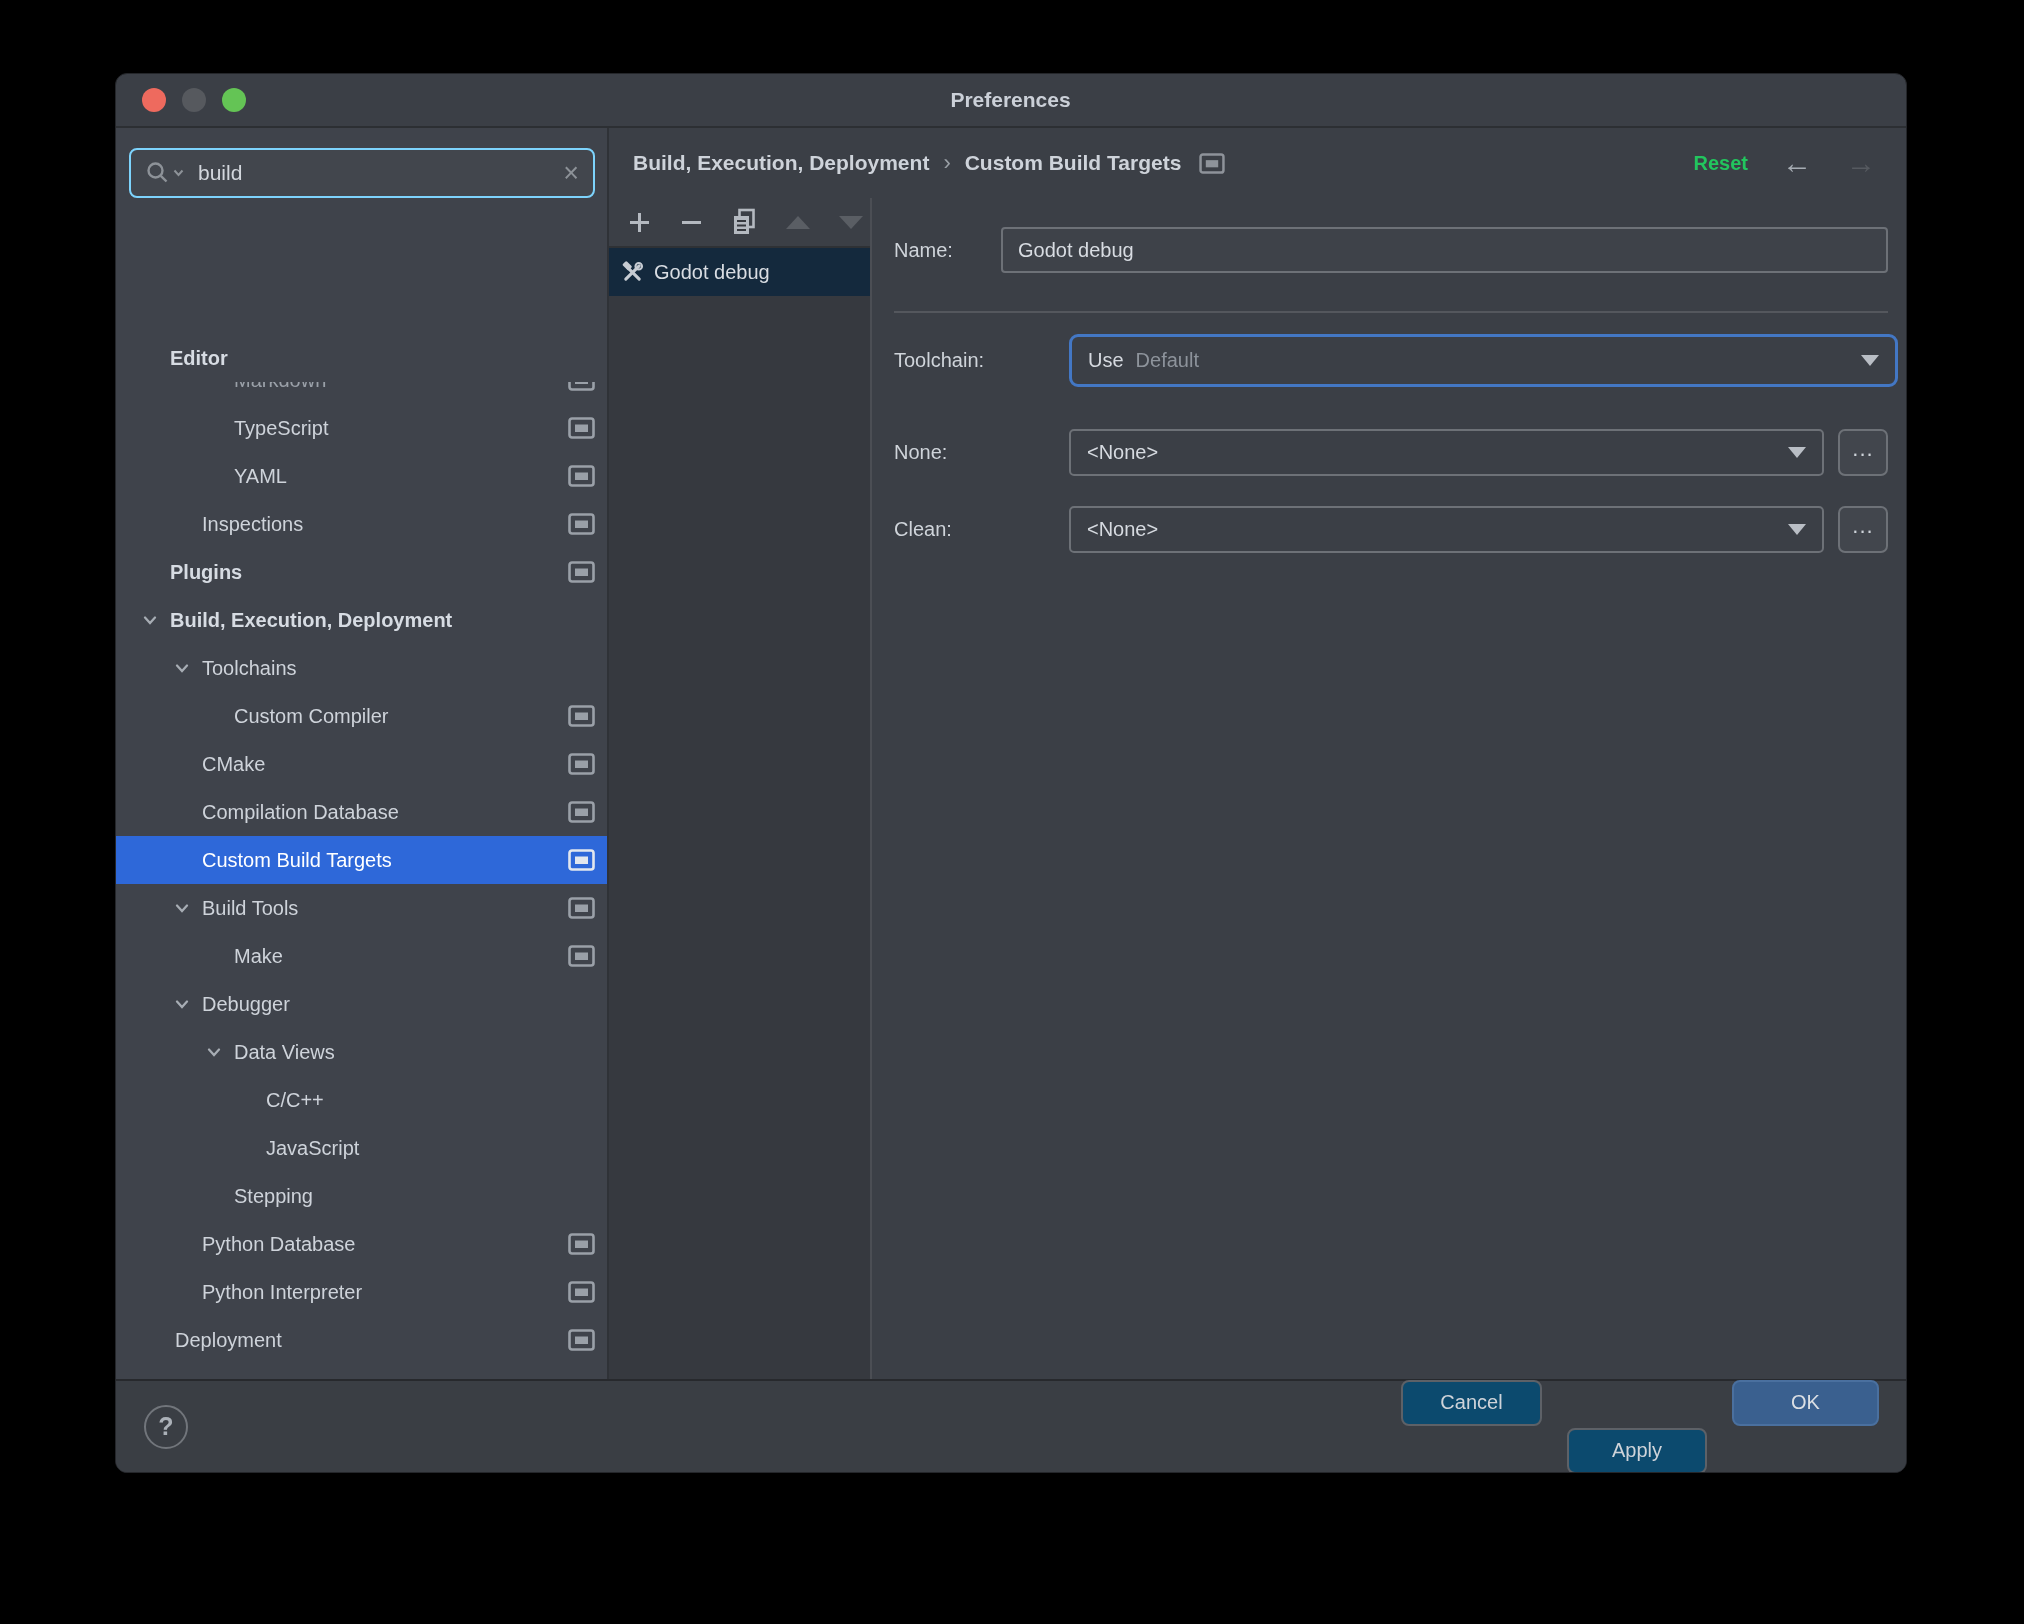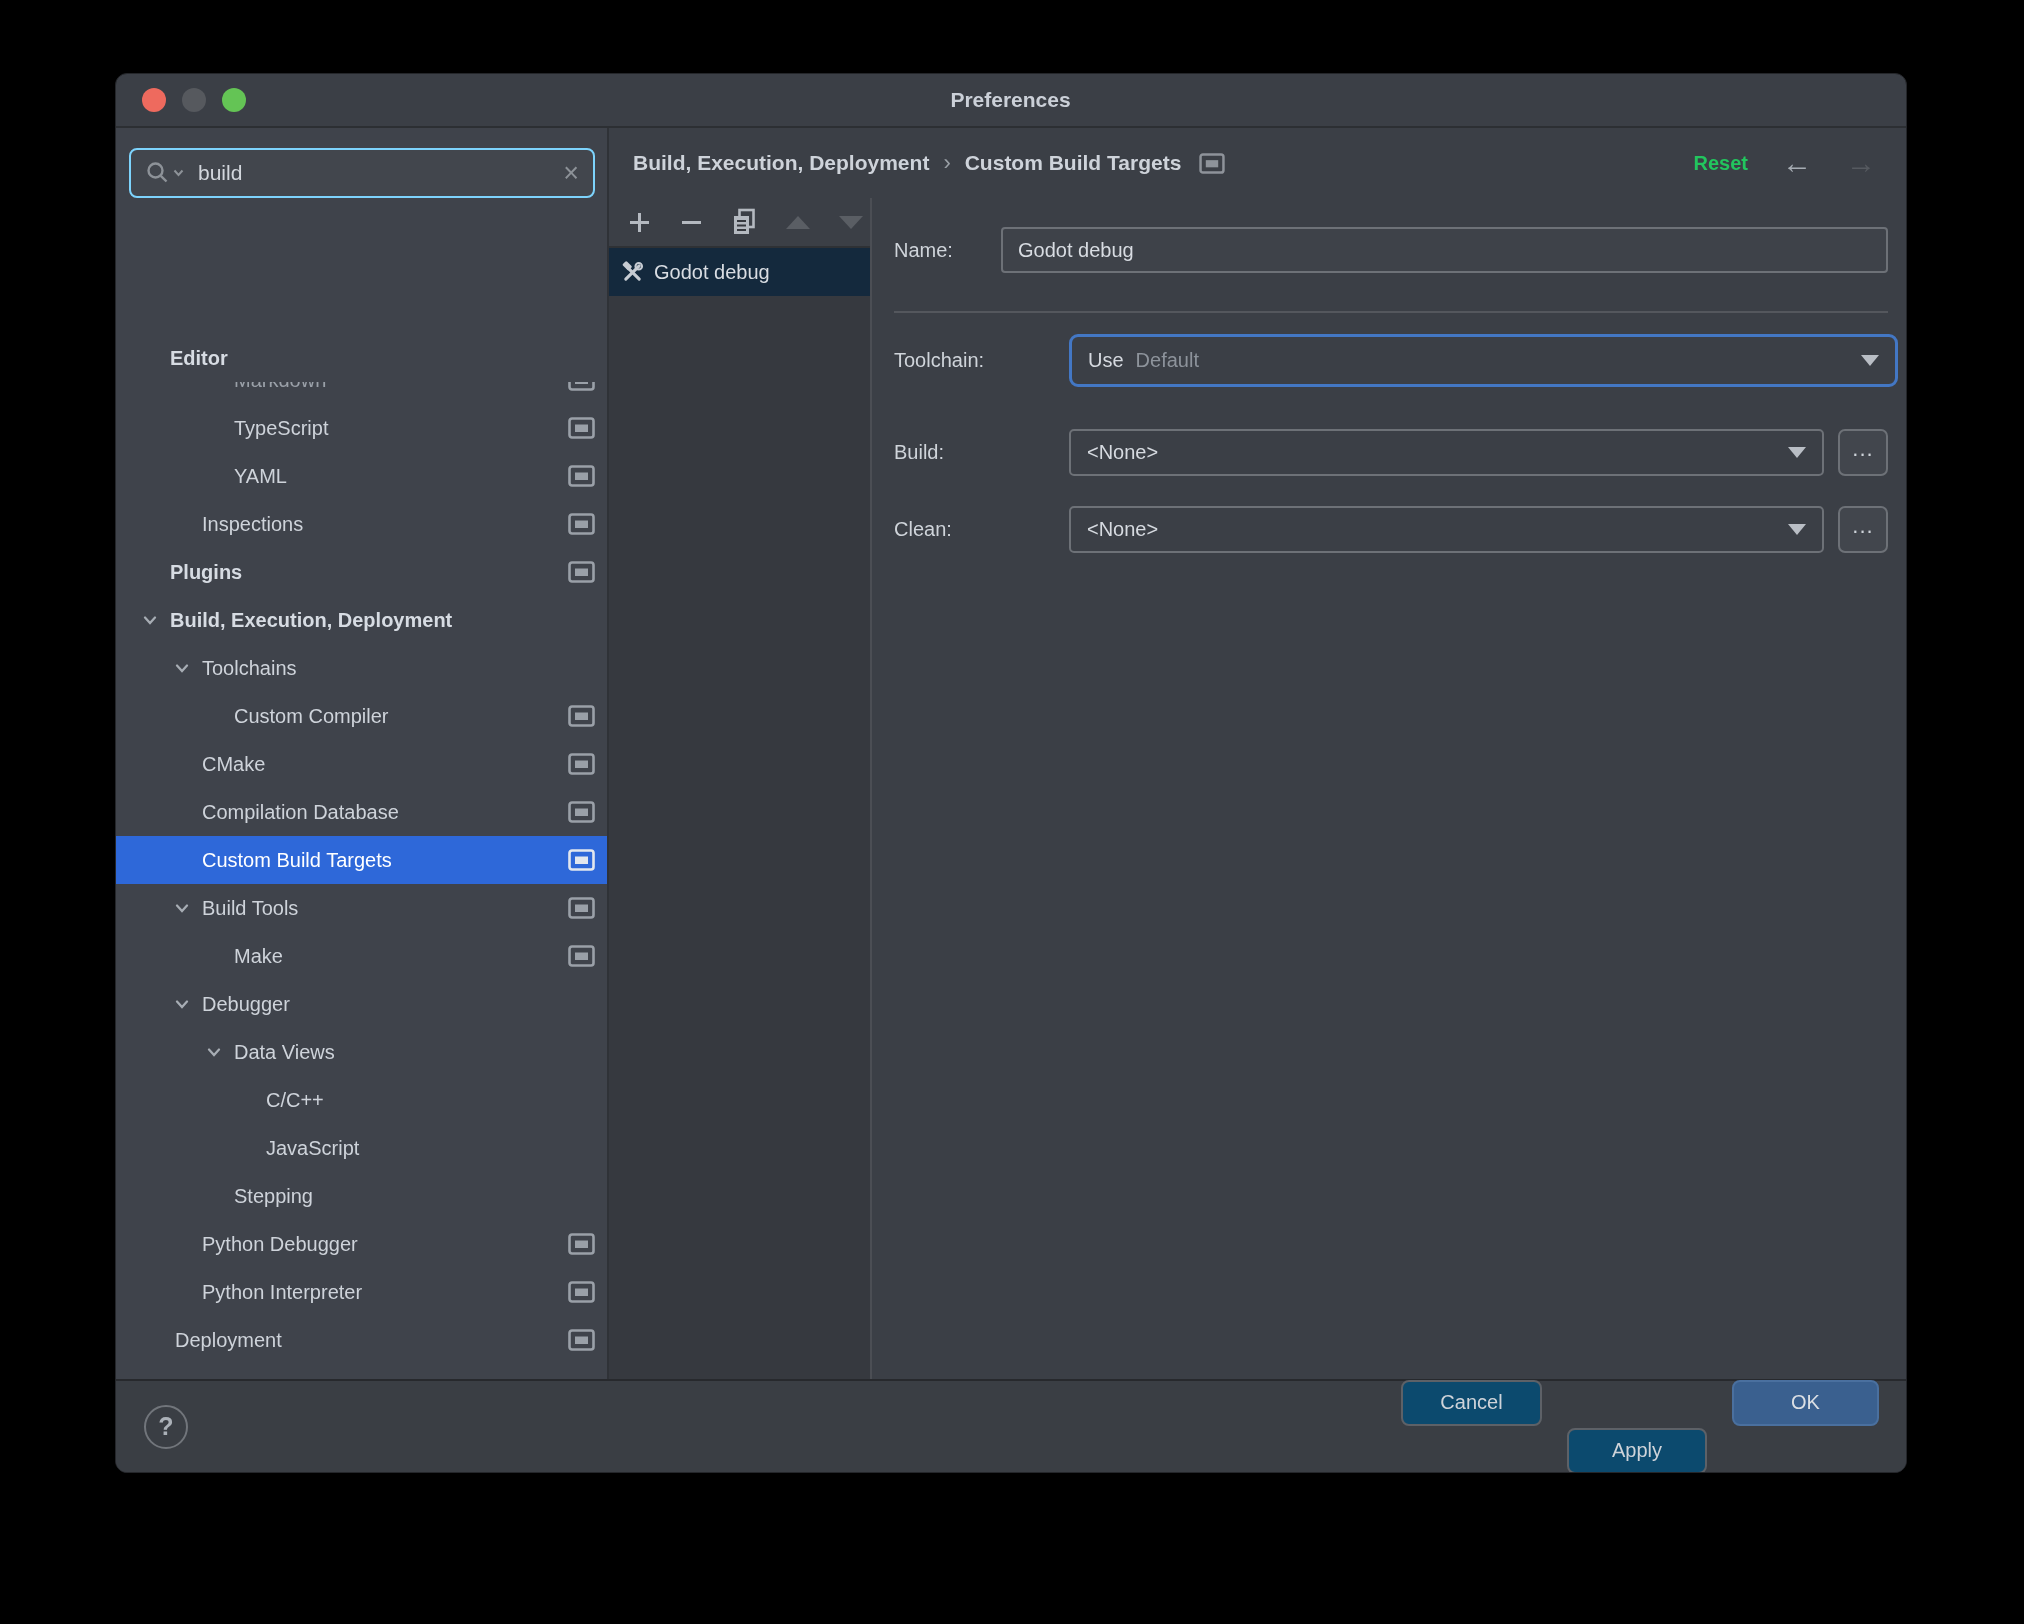--- a/index.html
+++ b/index.html
@@ -276,21 +276,21 @@
             <div class="trow" style="padding-left: 150px;">
               <span>C/C++</span>
             </div>
             <div class="trow" style="padding-left: 150px;">
               <span>JavaScript</span>
             </div>
             <div class="trow" style="padding-left: 118px;">
               <span>Stepping</span>
             </div>
             <div class="trow" style="padding-left: 86px;">
-              <span>Python Debugger</span>
+              <span>Python Database</span>
               <span class="screen">
                 <svg width="27" height="22" viewBox="0 0 27 22">
                   <rect x="1.5" y="1.5" width="24" height="19" rx="2.5" fill="none" stroke="currentColor" stroke-width="2.6"></rect>
                   <rect x="7" y="7.5" width="13" height="7.5" fill="currentColor"></rect>
                 </svg>
               </span>
             </div>
             <div class="trow" style="padding-left: 86px;">
               <span>Python Interpreter</span>
               <span class="screen">
@@ -394,21 +394,21 @@
             <div class="frow frow-toolchain">
               <span class="flabel">Toolchain:</span>
               <div class="combo-focus">
                 <span class="use">Use</span>
                 <span class="default">Default</span>
                 <span class="arrow"></span>
               </div>
             </div>
 
             <div class="frow frow-build">
-              <span class="flabel">Build:</span>
+              <span class="flabel">None:</span>
               <div class="combo">
                 <span>&lt;None&gt;</span>
                 <span class="arrow"></span>
               </div>
               <div class="dotsbtn">...</div>
             </div>
 
             <div class="frow frow-clean">
               <span class="flabel">Clean:</span>
               <div class="combo">

